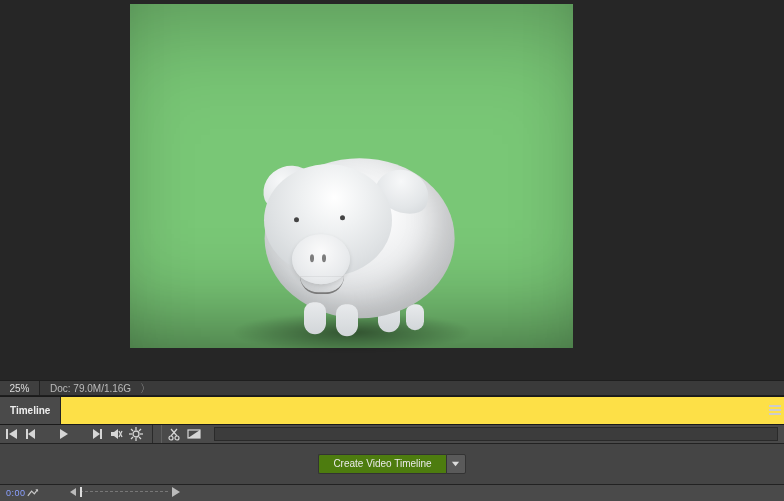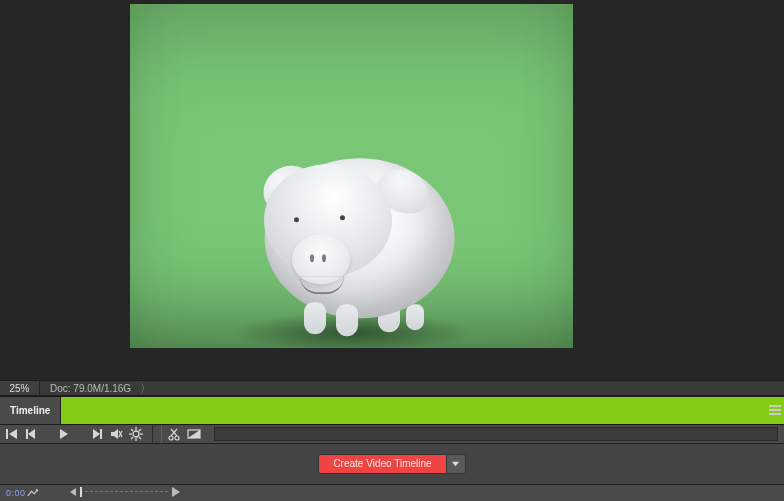--- a/index.html
+++ b/index.html
@@ -72,21 +72,21 @@
   }
   .status-zoom {
     width:40px; height:100%; display:flex; align-items:center; justify-content:center;
     border-right:1px solid #222; background:#3f3f3f;
   }
   .status-doc { padding:0 10px; color:#bbb; }
   .status-arrow { margin-left:6px; color:#999; font-size:11px; }
 
   
   .tl-tab-row {
-    height:33px; background:#84cc16; border-top:1px solid #1a1a1a; border-bottom:1px solid #1a1a1a;
+    height:33px; background:#fde047; border-top:1px solid #1a1a1a; border-bottom:1px solid #1a1a1a;
     display:flex; align-items:stretch; font-size:10px;
   }
   .tl-tab {
     padding:0 10px; display:flex; align-items:center;
     background:#4a4a4a; border-right:1px solid #222;
     color:#eee; font-weight:bold;
   }
   .tl-menu { margin-left:auto; width:18px; display:flex; align-items:center; justify-content:center; color:#ccc; }
   .tl-menu svg { width:12px; height:10px; }
 
@@ -100,21 +100,21 @@
   .spacer8 { width:8px; }
   .vdiv { width:1px; height:18px; background:#2a2a2a; margin:0 4px; }
   .vdiv2 { width:1px; height:18px; background:#606060; }
   .track-area { flex:1; height:14px; margin-left:8px; margin-right:6px; background:#3c3c3c; border:1px solid #2a2a2a; }
 
   .tl-body {
     height:46px; background:#454545; display:flex; align-items:center; justify-content:center;
   }
   .cvt-wrap { display:flex; align-items:stretch; height:20px; }
   .cvt-main {
-    background:#ef4444; color:#eaeaea; font-size:10px; padding:4px 14px;
+    background:#4d7c0f; color:#eaeaea; font-size:10px; padding:4px 14px;
     display:flex; align-items:center; border:1px solid #333; border-right:none;
     border-radius:2px 0 0 2px;
   }
   .cvt-dd {
     width:20px; background:#5a5a5a; border:1px solid #333; border-radius:0 2px 2px 0;
     display:flex; align-items:center; justify-content:center;
   }
   .cvt-dd svg { width:9px; height:9px; fill:#ddd; }
 
   .tl-footer {

